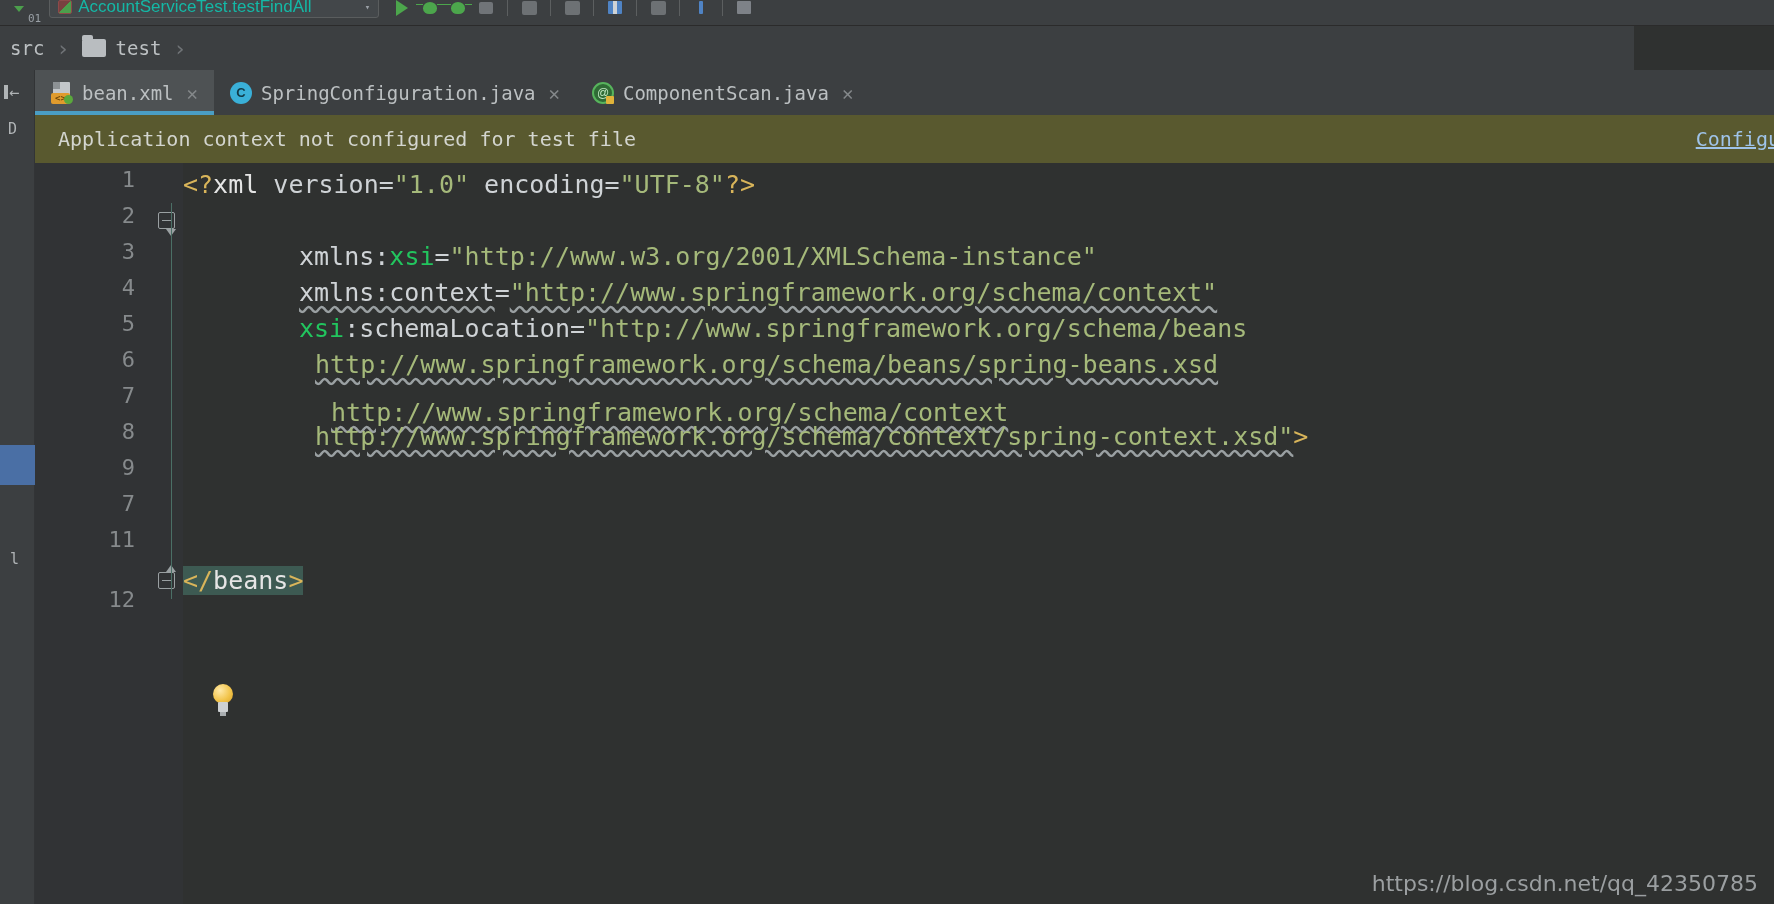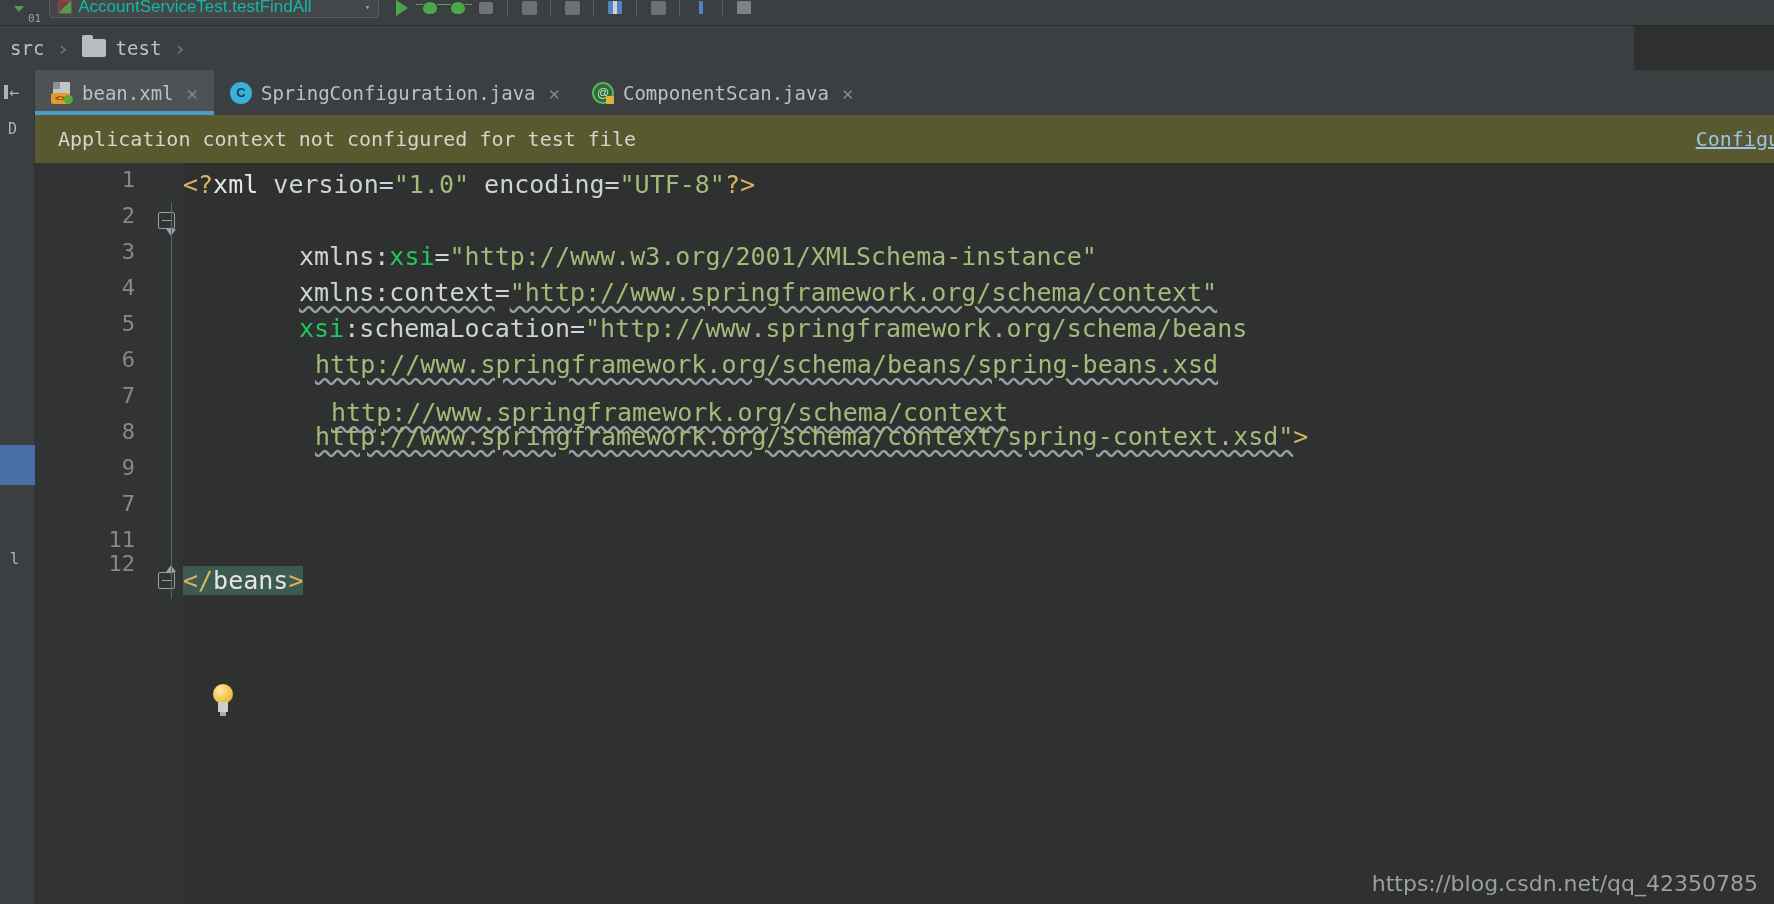--- a/index.html
+++ b/index.html
@@ -356,21 +356,21 @@
         <span class="lnum" style="top: 40px;">2</span>
         <span class="lnum" style="top: 76px;">3</span>
         <span class="lnum" style="top: 112px;">4</span>
         <span class="lnum" style="top: 148px;">5</span>
         <span class="lnum" style="top: 184px;">6</span>
         <span class="lnum" style="top: 220px;">7</span>
         <span class="lnum" style="top: 256px;">8</span>
         <span class="lnum" style="top: 292px;">9</span>
         <span class="lnum" style="top: 328px;">7</span>
         <span class="lnum" style="top: 364px;">11</span>
-        <span class="lnum" style="top: 388px;">12</span>
+        <span class="lnum" style="top: 424px;">12</span>
       </div>
     <div class="foldcol" id="foldcol">
         <span class="foldmark top" style="top: 49px;">
           <span></span>
         </span>
         <span class="foldmark bot" style="top: 409px;">
           <span></span>
         </span>
       </div>
     <div class="code" id="code">

